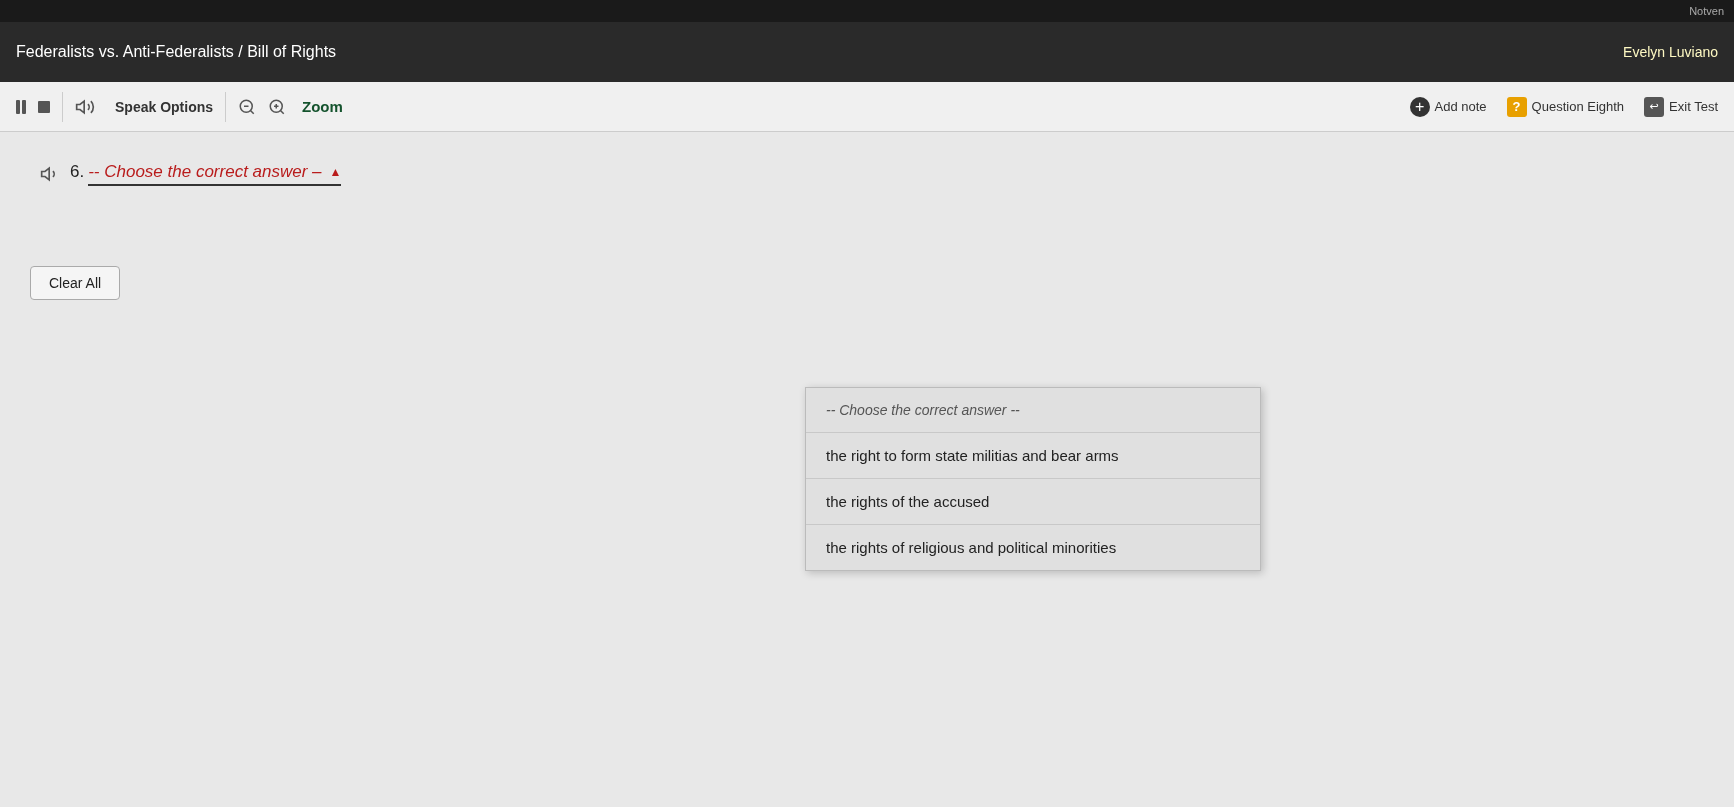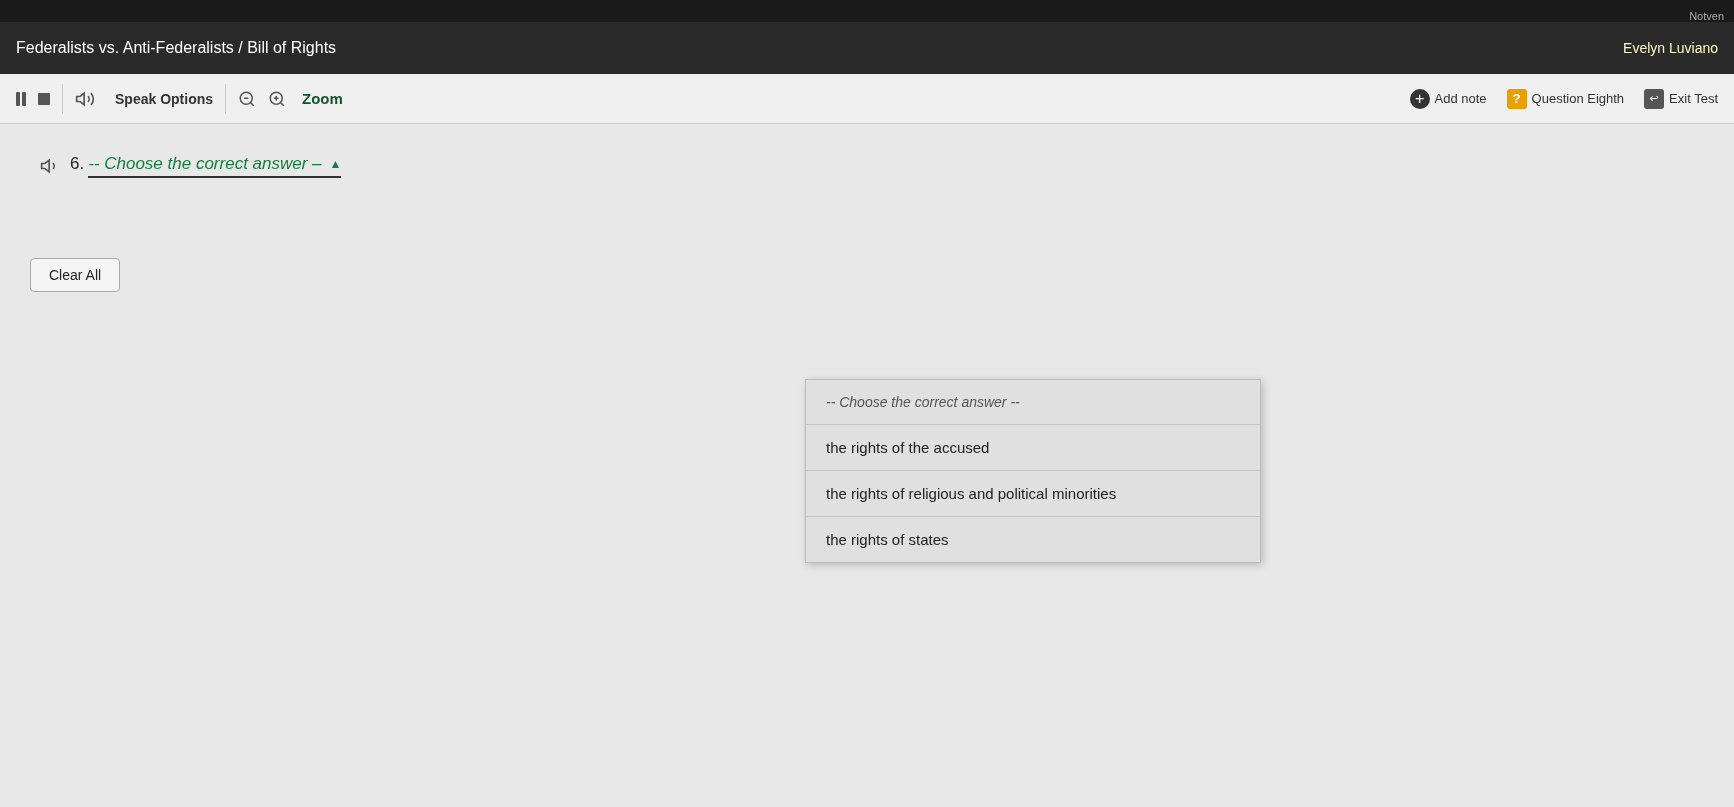--- a/index.html
+++ b/index.html
@@ -10,34 +10,34 @@
       width: 1734px;
       min-height: 807px;
       overflow: hidden;
     }
 
     
     .top-bar {
       background: #1a1a1a;
       height: 22px;
       display: flex;
-      align-items: flex-end;
+      align-items: center;
       justify-content: flex-end;
       padding-right: 10px;
     }
 
     .top-bar-text {
       color: #aaa;
       font-size: 11px;
     }
 
     
     .header {
       background: #2a2a2a;
-      height: 52px;
+      height: 60px;
       display: flex;
       align-items: center;
       padding: 8px 16px;
     }
 
     .header-title {
       color: #ffffff;
       font-size: 16px;
       font-weight: normal;
       flex: 1;
@@ -202,21 +202,21 @@
 
     
     .dropdown-trigger {
       display: inline-flex;
       align-items: center;
       gap: 4px;
       cursor: pointer;
       border-bottom: 2px solid #333;
       padding-bottom: 2px;
       font-style: italic;
-      color: #15803d;
+      color: #b91c1c;
       font-size: 17px;
       position: relative;
     }
 
     .dropdown-trigger .caret {
       font-size: 12px;
       margin-left: 4px;
     }
 
     
@@ -385,18 +385,18 @@
         <span>-- Choose the correct answer –</span>
         <span class="caret">▲</span>
       </span>
     </div>
   </div>
 
   <button class="clear-all-btn">Clear All</button>
 
   <div class="dropdown-menu">
     <div class="dropdown-item placeholder">-- Choose the correct answer --</div>
+    <div class="dropdown-item">the right to form state militias and bear arms</div>
     <div class="dropdown-item">the rights of the accused</div>
     <div class="dropdown-item">the rights of religious and political minorities</div>
-    <div class="dropdown-item">the rights of states</div>
   </div>
 
 </div>
 
 </body></html>

